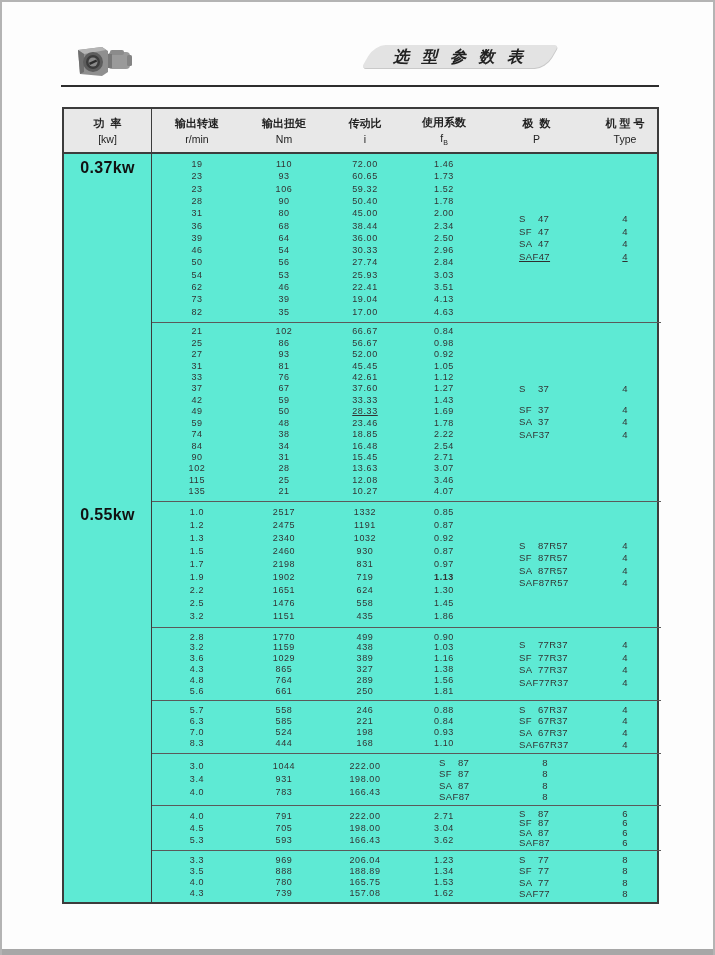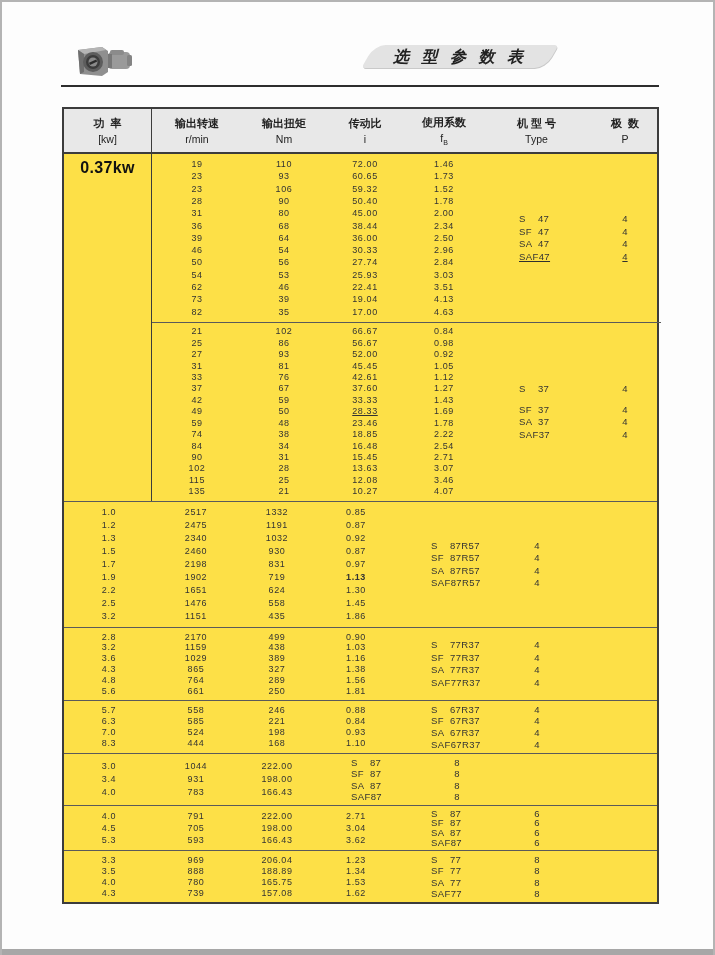--- a/index.html
+++ b/index.html
@@ -13,21 +13,21 @@
   .banner{position:absolute;left:366px;top:43px;width:184px;height:23px;}
   .banner-bg{position:absolute;left:0;top:0;right:0;bottom:0;background:#e3e3e3;
              transform:skewX(-30deg);border-radius:11px 4px 11px 4px;
              box-shadow:1px 1px 0 #c9c9c9;}
   .banner-text{position:relative;z-index:2;display:block;text-align:center;line-height:23px;
                font-style:italic;font-weight:bold;font-size:16px;color:#222;letter-spacing:4px;}
   .head-rule{position:absolute;left:59px;top:83px;width:598px;height:2px;background:#2d2d2d;}
 
   
   .sel-table{position:absolute;left:60px;top:105px;width:597px;box-sizing:border-box;
-             border:2px solid #3c3c3c;background:#fde047;color:#2f2f2f;}
+             border:2px solid #3c3c3c;background:#5eead4;color:#2f2f2f;}
   .thead{display:grid;grid-template-columns:88px 90px 84px 78px 80px 105px 72px;
          height:45px;background:#e8e8e8;border-bottom:2px solid #3c3c3c;box-sizing:border-box;}
   .th{display:flex;flex-direction:column;align-items:center;justify-content:center;gap:2px;}
   .th .zh{font-size:11px;font-weight:bold;color:#222;white-space:pre;}
   .th .unit{font-size:10.5px;color:#222;white-space:pre;}
   .th .unit sub{font-size:7px;}
   .th.first{border-right:1.5px solid #3c3c3c;}
 
   .section{display:flex;align-items:stretch;}
   .pcol{width:88px;box-sizing:border-box;border-right:1.5px solid #3c3c3c;
@@ -88,26 +88,26 @@
         </div>
         <div class="th">
           <span class="zh">传动比</span>
           <span class="unit">i</span>
         </div>
         <div class="th">
           <span class="zh">使用系数</span>
           <span class="unit">f<sub>B</sub></span>
         </div>
         <div class="th">
+          <span class="zh">极  数</span>
+          <span class="unit">P</span>
+        </div>
+        <div class="th">
           <span class="zh">机 型 号</span>
           <span class="unit">Type</span>
-        </div>
-        <div class="th">
-          <span class="zh">极  数</span>
-          <span class="unit">P</span>
         </div>
       </div>
     <div id="tbody">
         <div class="section">
           <div class="pcol">
             <span class="plabel">0.37kw</span>
           </div>
           <div class="groups">
             <div class="group" style="height: 168px;">
               <div class="vcol c-speed">
@@ -273,20 +273,23 @@
                 </div>
                 <div class="typerow" style="line-height: 12.5px;">
                   <span class="tname">SAF37</span>
                   <span class="tpole">4</span>
                 </div>
               </div>
             </div>
           </div>
         </div>
         <div class="section">
+          <div class="pcol">
+            <span class="plabel">0.55kw</span>
+          </div>
           <div class="groups">
             <div class="group" style="height: 125px;">
               <div class="vcol c-speed">
                 <div class="cell" style="line-height: 13px;">1.0</div>
                 <div class="cell" style="line-height: 13px;">1.2</div>
                 <div class="cell" style="line-height: 13px;">1.3</div>
                 <div class="cell" style="line-height: 13px;">1.5</div>
                 <div class="cell" style="line-height: 13px;">1.7</div>
                 <div class="cell" style="line-height: 13px;">1.9</div>
                 <div class="cell" style="line-height: 13px;">2.2</div>
@@ -348,21 +351,21 @@
             <div class="group" style="height: 73px;">
               <div class="vcol c-speed">
                 <div class="cell" style="line-height: 10.8333px;">2.8</div>
                 <div class="cell" style="line-height: 10.8333px;">3.2</div>
                 <div class="cell" style="line-height: 10.8333px;">3.6</div>
                 <div class="cell" style="line-height: 10.8333px;">4.3</div>
                 <div class="cell" style="line-height: 10.8333px;">4.8</div>
                 <div class="cell" style="line-height: 10.8333px;">5.6</div>
               </div>
               <div class="vcol c-torque">
-                <div class="cell" style="line-height: 10.8333px;">2170</div>
+                <div class="cell" style="line-height: 10.8333px;">1770</div>
                 <div class="cell" style="line-height: 10.8333px;">1159</div>
                 <div class="cell" style="line-height: 10.8333px;">1029</div>
                 <div class="cell" style="line-height: 10.8333px;">865</div>
                 <div class="cell" style="line-height: 10.8333px;">764</div>
                 <div class="cell" style="line-height: 10.8333px;">661</div>
               </div>
               <div class="vcol c-ratio">
                 <div class="cell" style="line-height: 10.8333px;">499</div>
                 <div class="cell" style="line-height: 10.8333px;">438</div>
                 <div class="cell" style="line-height: 10.8333px;">389</div>

